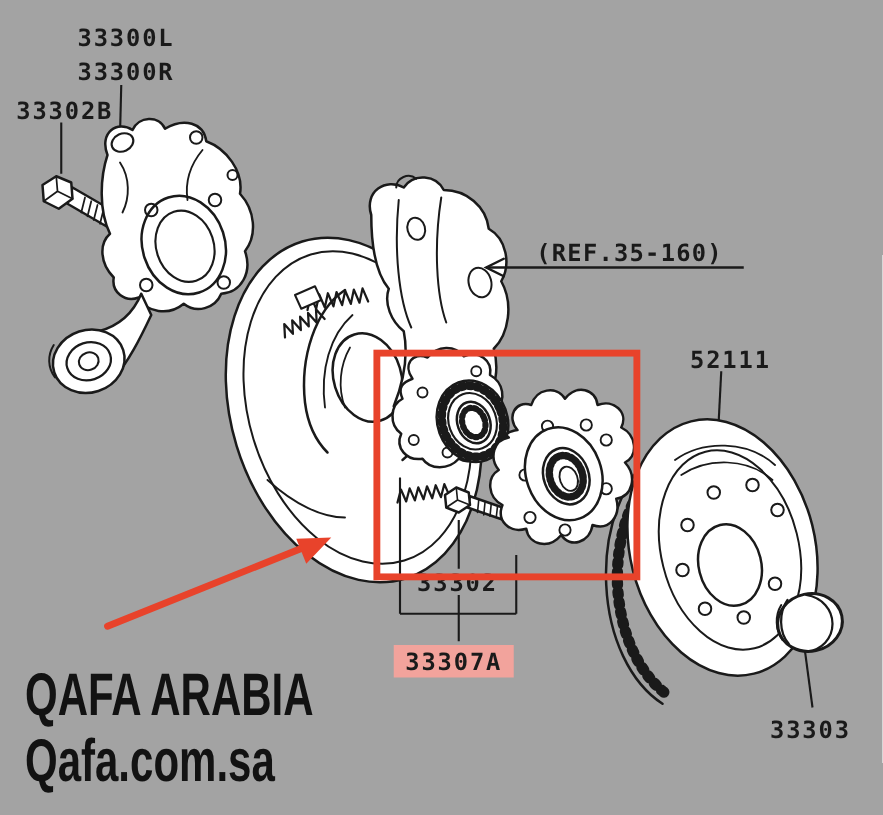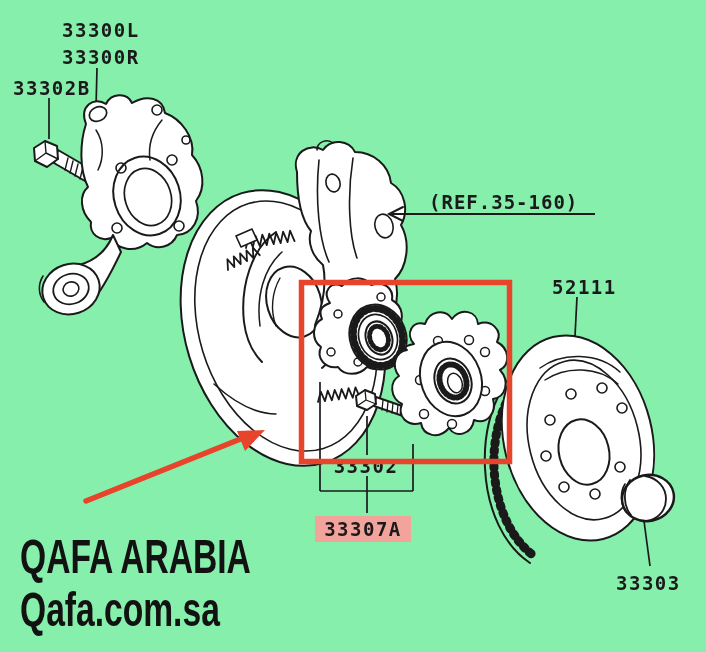--- a/index.html
+++ b/index.html
@@ -1,16 +1,16 @@
 <!DOCTYPE html>
 <html><head>
 <meta charset="utf-8">
 <style>
   html,body{margin:0;padding:0;background:#ffffff;}
-  .page{position:relative;width:706px;height:652px;background:#86efac;overflow:hidden;
+  .page{position:relative;width:706px;height:652px;background:#a3a3a3;overflow:hidden;
         font-family:"Liberation Sans",sans-serif;}
   svg{position:absolute;left:0;top:0;}
   .plabel{font-family:"DejaVu Sans Mono",monospace;font-weight:bold;font-size:19px;
           letter-spacing:1.5px;fill:#1a1a1a;}
   .reflabel{font-family:"DejaVu Sans Mono",monospace;font-weight:bold;font-size:19px;
           letter-spacing:1px;fill:#1a1a1a;}
   .wm{position:absolute;left:20px;color:#121212;font-weight:bold;
       transform:scaleX(0.70);transform-origin:left top;white-space:nowrap;}
   .wm1{top:529px;font-size:48px;}
   .wm2{top:582px;font-size:48px;}

